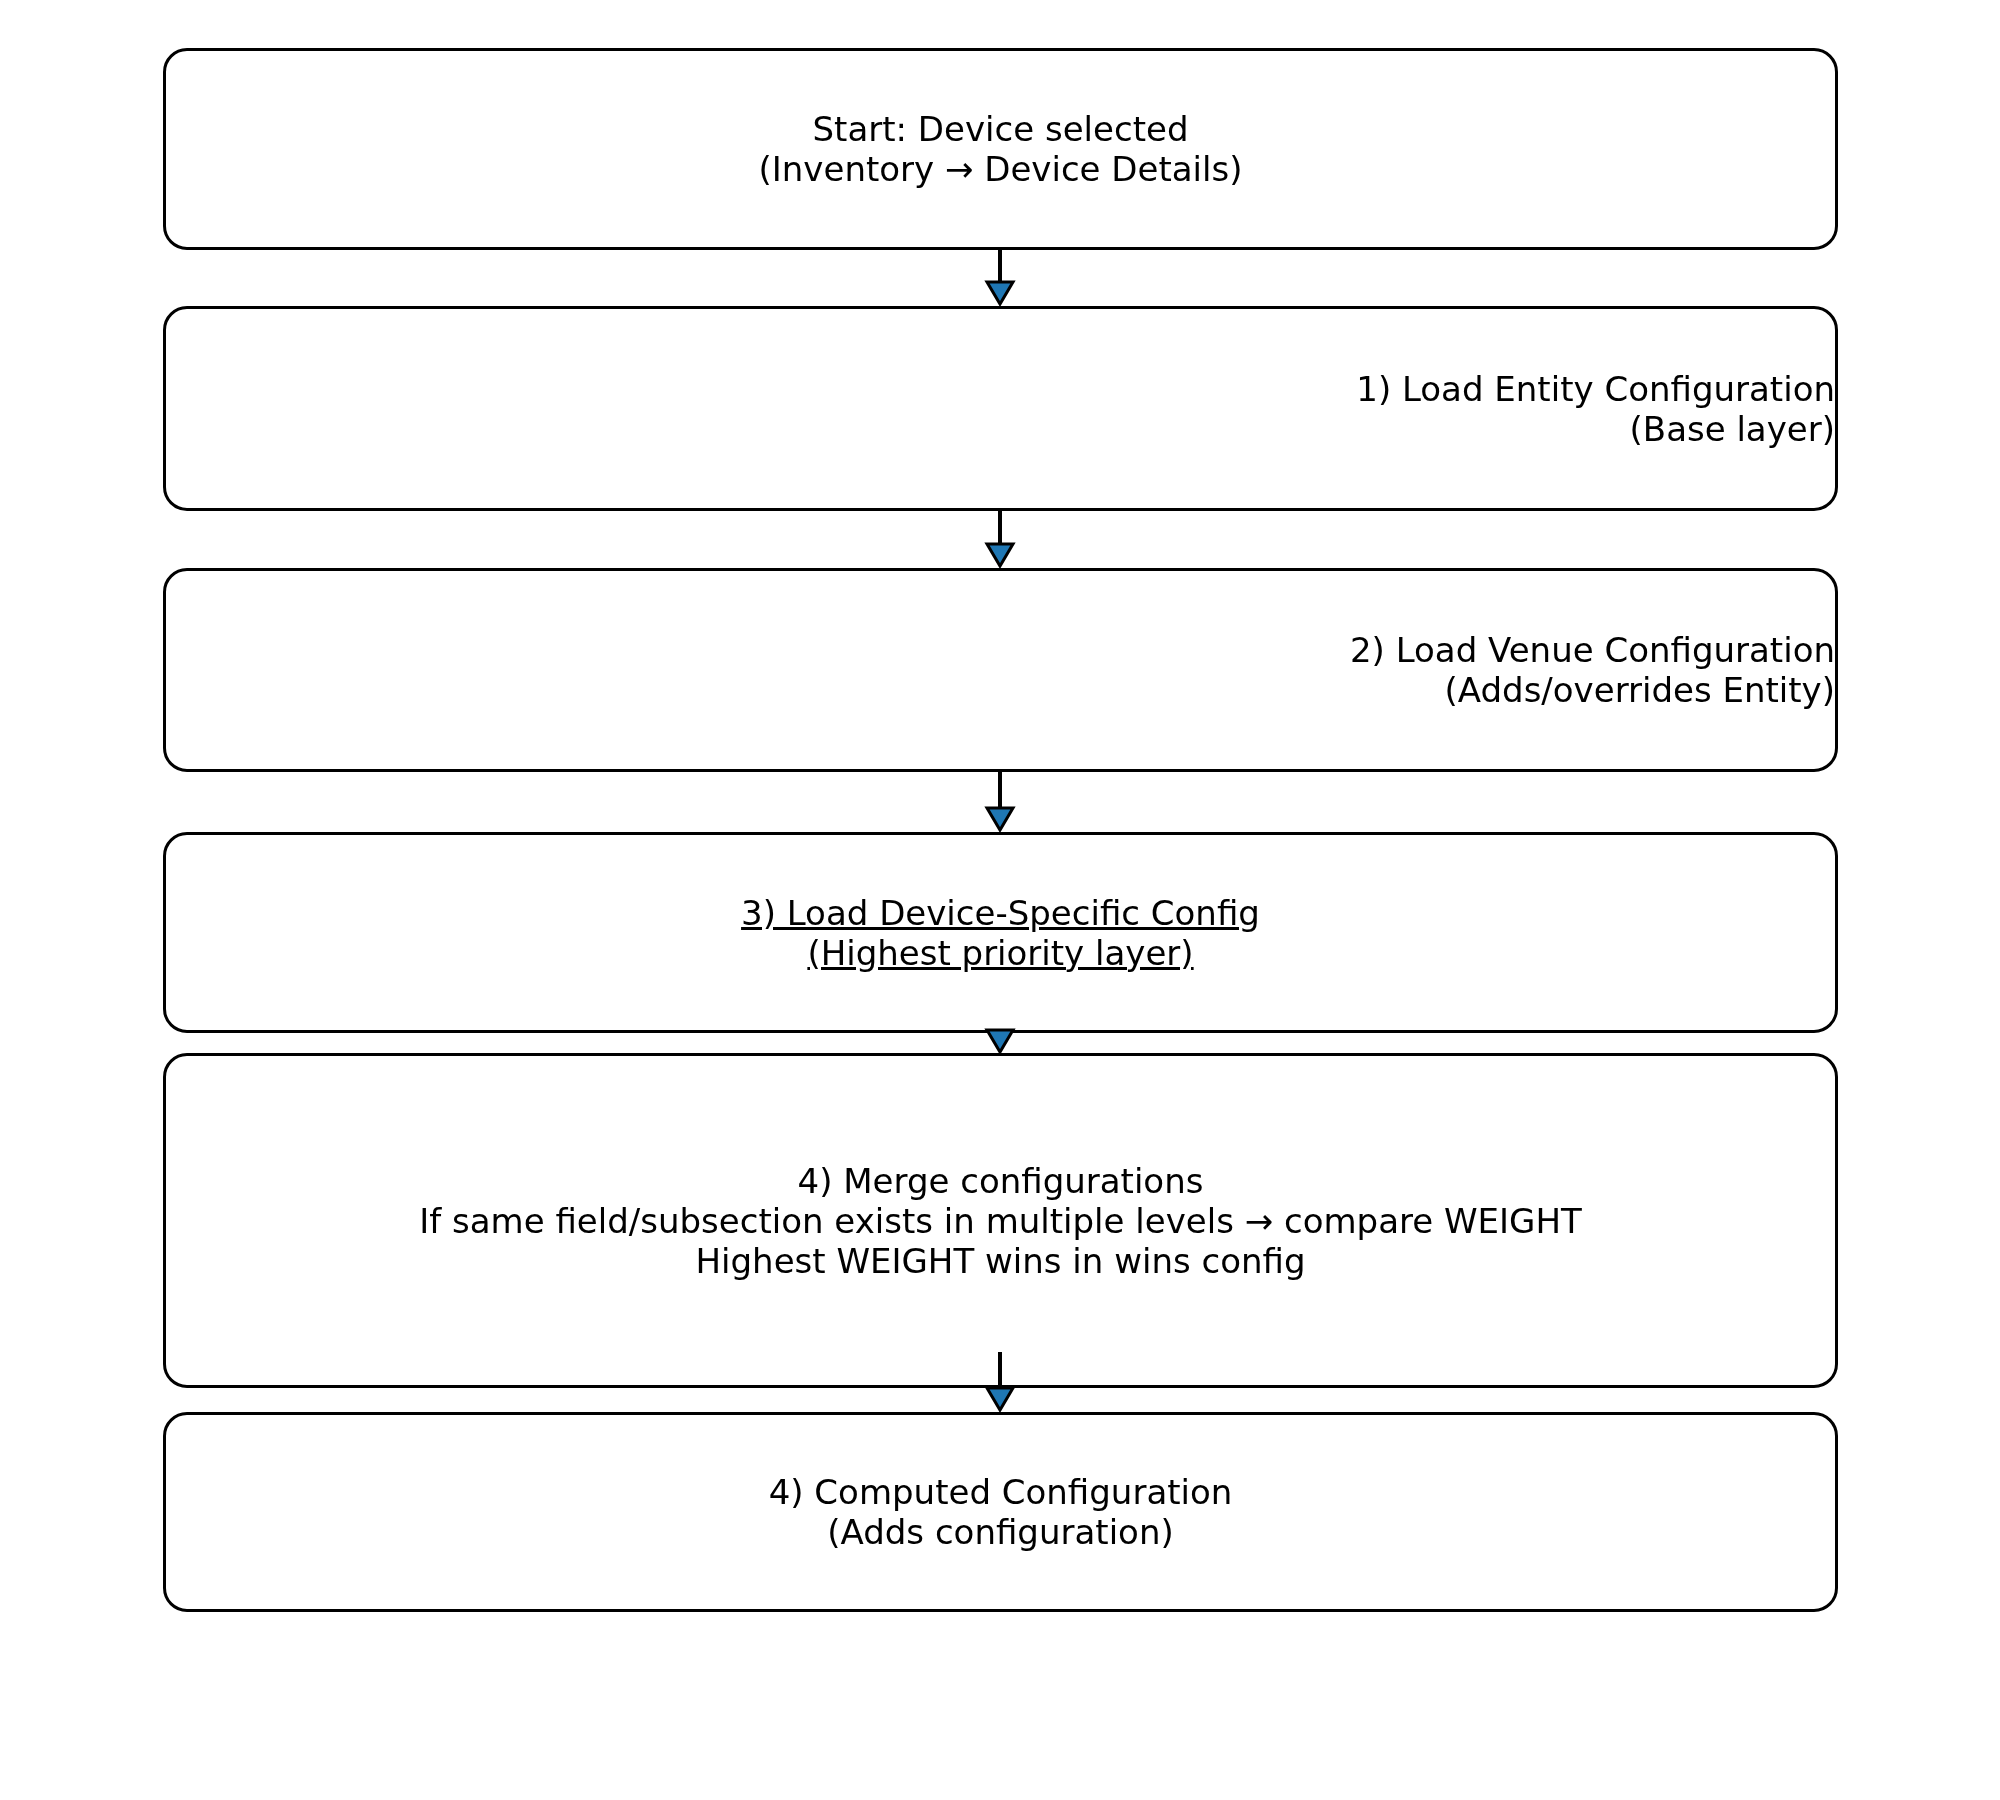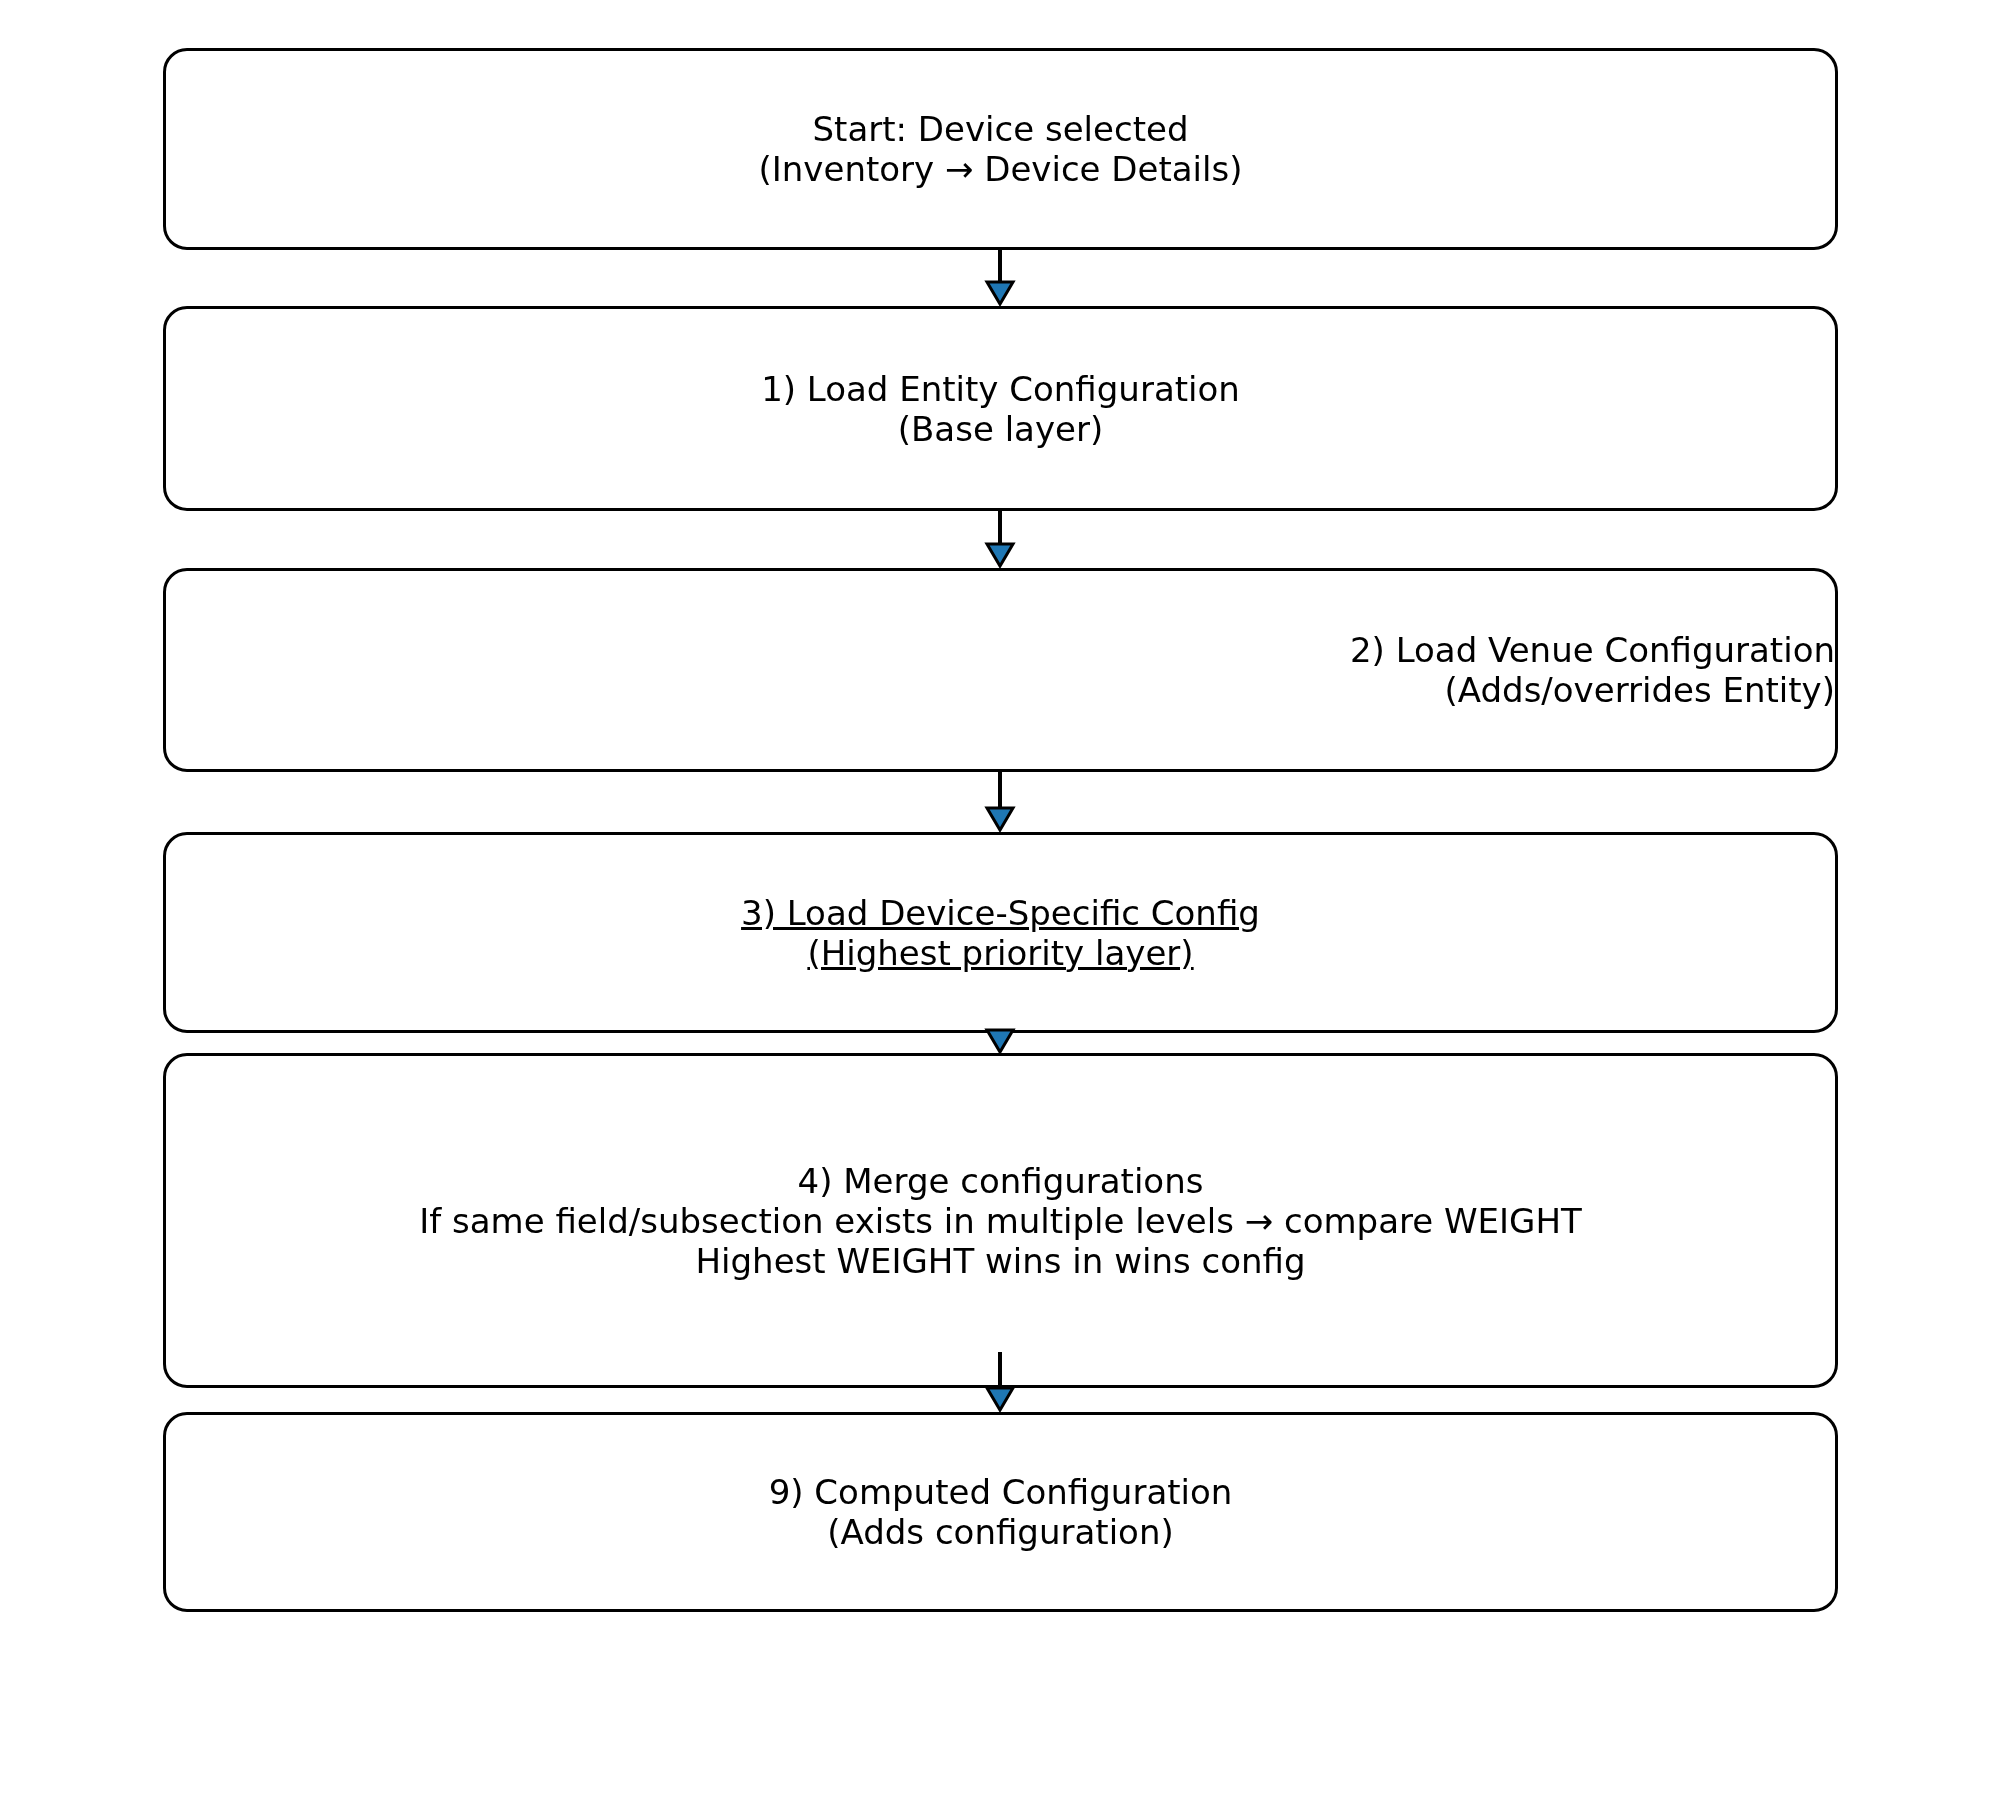--- a/index.html
+++ b/index.html
@@ -30,21 +30,21 @@
     align-items:center;
     justify-content:center;
     text-align:center;
   }
   .flow-box .line{
     font-size:34px;
     line-height:40px;
     white-space:nowrap;
   }
   .box-1{top:48px;height:202px;}
-  .box-2{top:306px;height:205px;}
+  .box-2{top:306px;height:205px;align-items:flex-end;}
   .box-3{top:568px;height:204px;align-items:flex-end;}
   .box-4{top:832px;height:201px;text-decoration:underline;}
   .box-5{top:1053px;height:335px;}
   .box-6{top:1412px;height:200px;}
   .flow-arrow{
     position:absolute;
     left:980px;
     width:40px;
     overflow:visible;
   }
@@ -113,17 +113,17 @@
     <div class="line">If same field/subsection exists in multiple levels → compare WEIGHT</div>
     <div class="line">Highest WEIGHT wins in wins config</div>
   </div>
 
   <svg class="flow-arrow arrow-5" viewBox="0 0 40 60">
     <line class="arrow-shaft" x1="20" y1="0" x2="20" y2="36"></line>
     <polygon class="arrow-head" points="7,36 33,36 20,58"></polygon>
   </svg>
 
   <div class="flow-box box-6">
-    <div class="line">9) Computed Configuration</div>
+    <div class="line">4) Computed Configuration</div>
     <div class="line">(Adds configuration)</div>
   </div>
 
 </div>
 
 </body></html>

